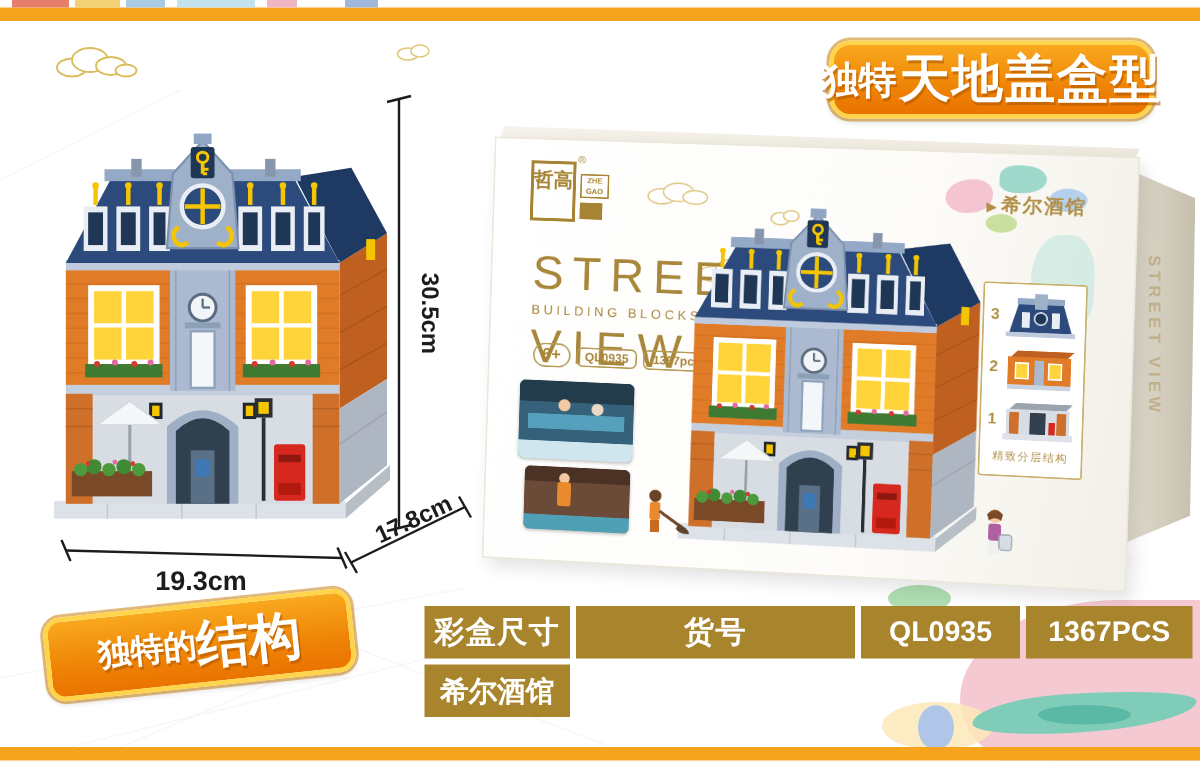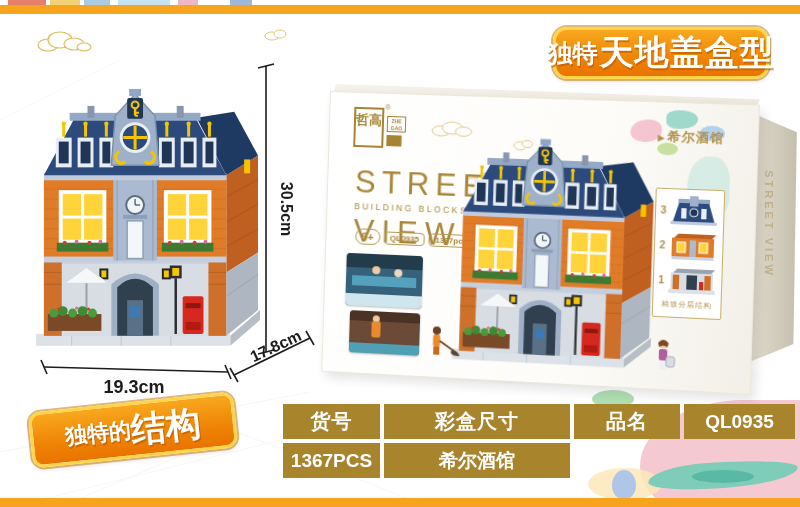--- a/index.html
+++ b/index.html
@@ -472,21 +472,20 @@
   <div class="banner" id="top-banner">
     <span class="pre">独特</span>
     <span class="big">天地盖盒型</span>
   </div>
   <div class="banner" id="structure-banner">
     <span class="pre">独特的</span>
     <span class="big">结构</span>
   </div>
 
   <div id="spec-table">
+    <div class="cell">彩盒尺寸</div>
     <div class="cell">货号</div>
-    <div class="cell">彩盒尺寸</div>
-    <div class="cell">品名</div>
     <div class="cell val">QL0935</div>
     <div class="cell val">1367PCS</div>
     <div class="cell val">希尔酒馆</div>
   </div>
 
 </div>
 
 </body></html>

